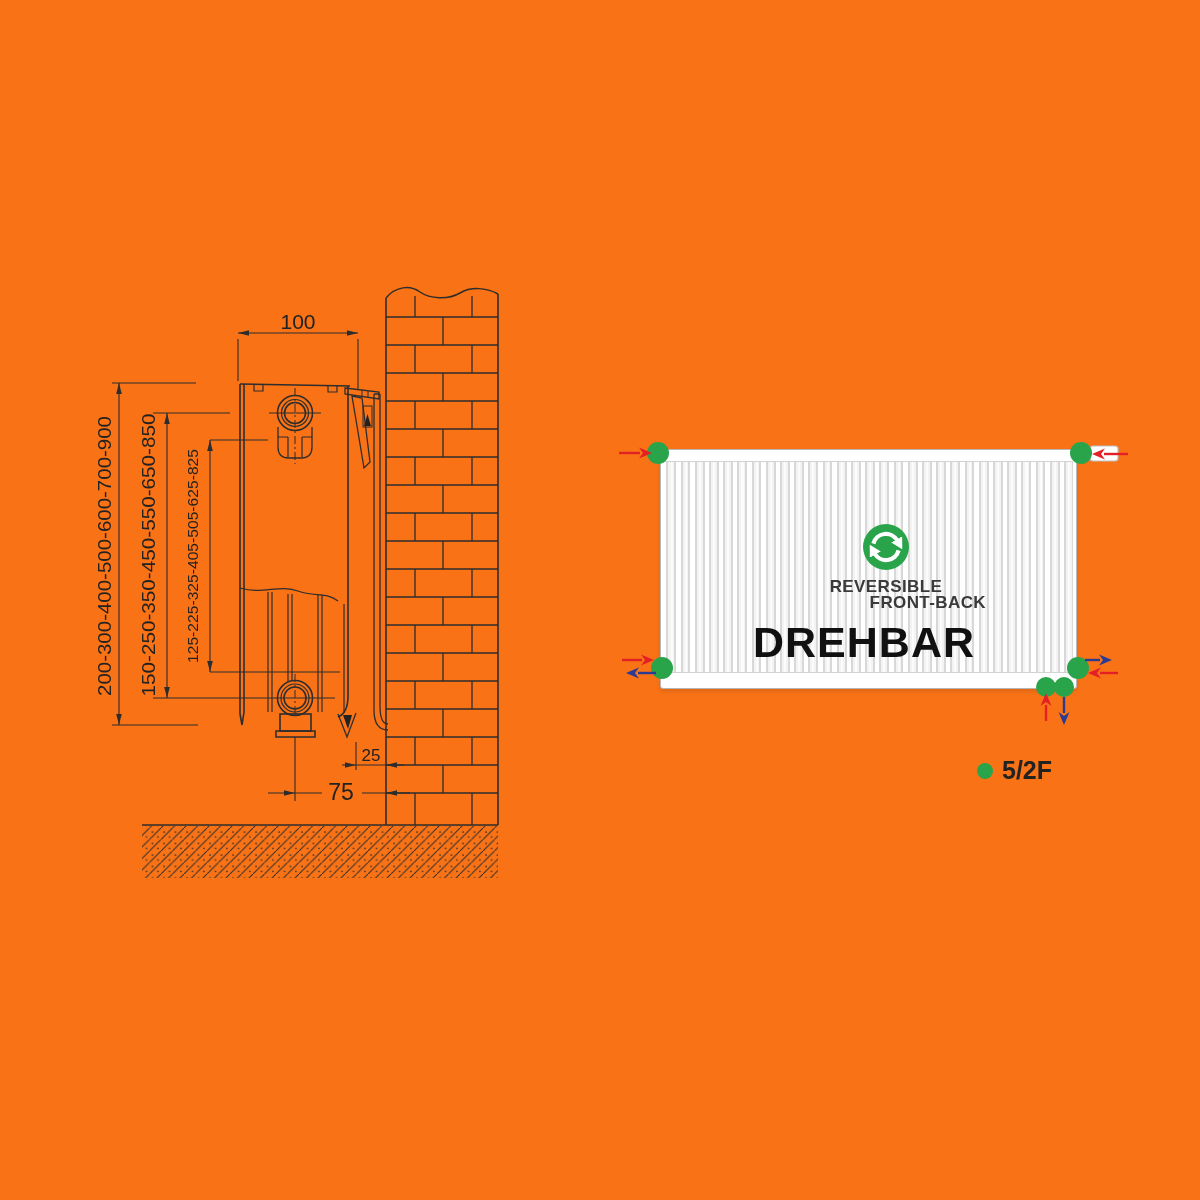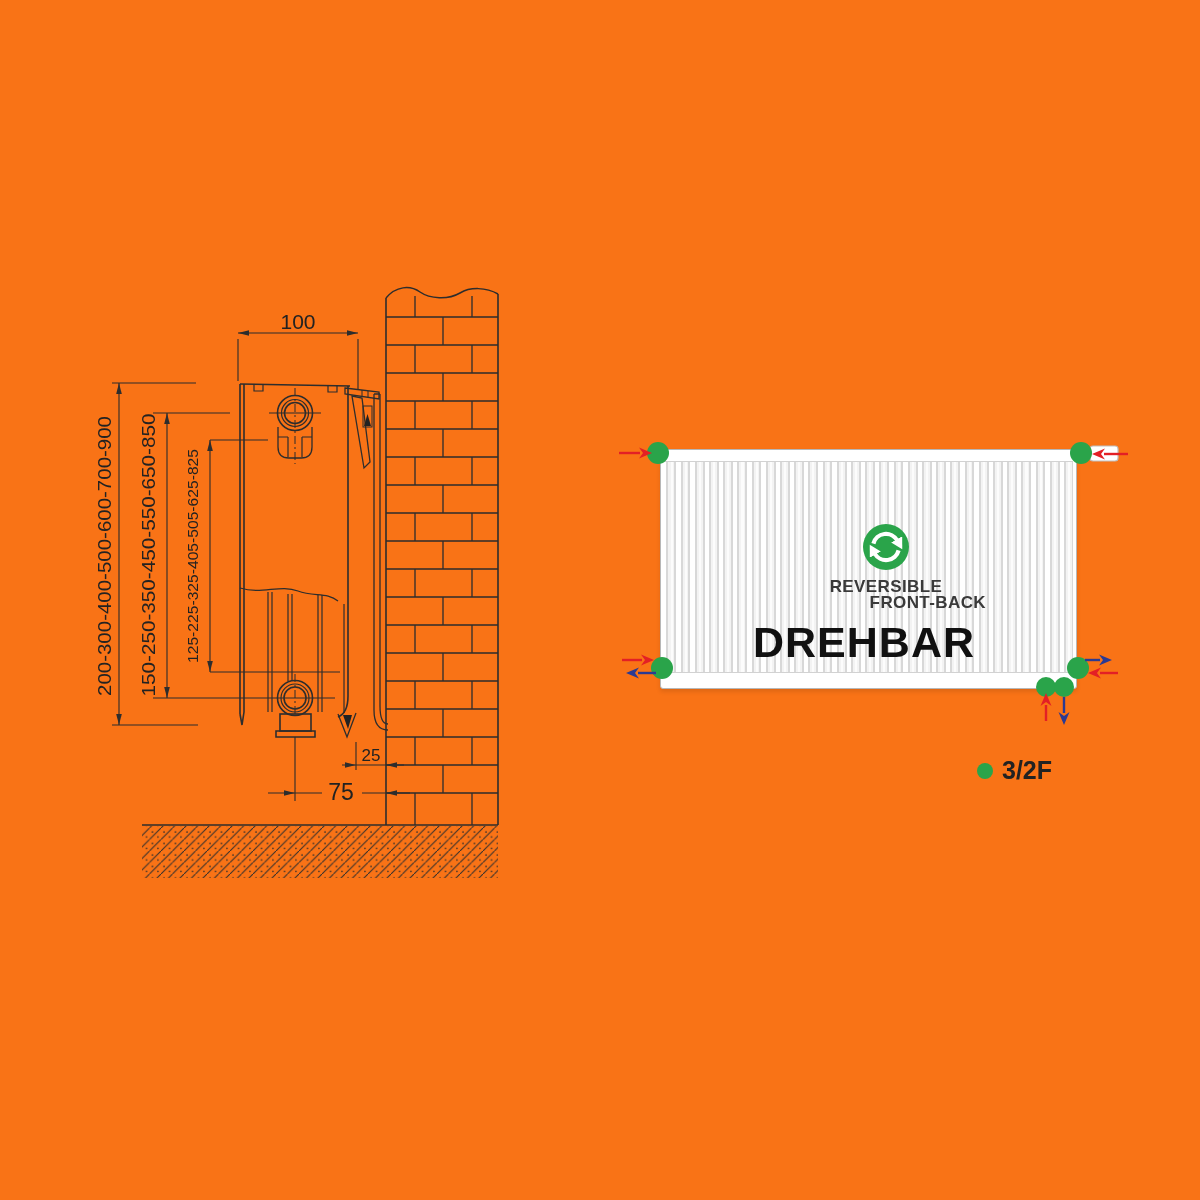--- a/index.html
+++ b/index.html
@@ -203,16 +203,16 @@
       </g>
     </g>
   </svg>
 
   <div class="badge-txt badge-l1">REVERSIBLE</div>
   <div class="badge-txt badge-l2">FRONT-BACK</div>
   <div class="drehbar">DREHBAR</div>
 
   <div class="legend">
     <span class="legend-dot"></span>
-    <span class="legend-txt">3/2F</span>
+    <span class="legend-txt">5/2F</span>
   </div>
 
 </div>
 
 </body></html>

